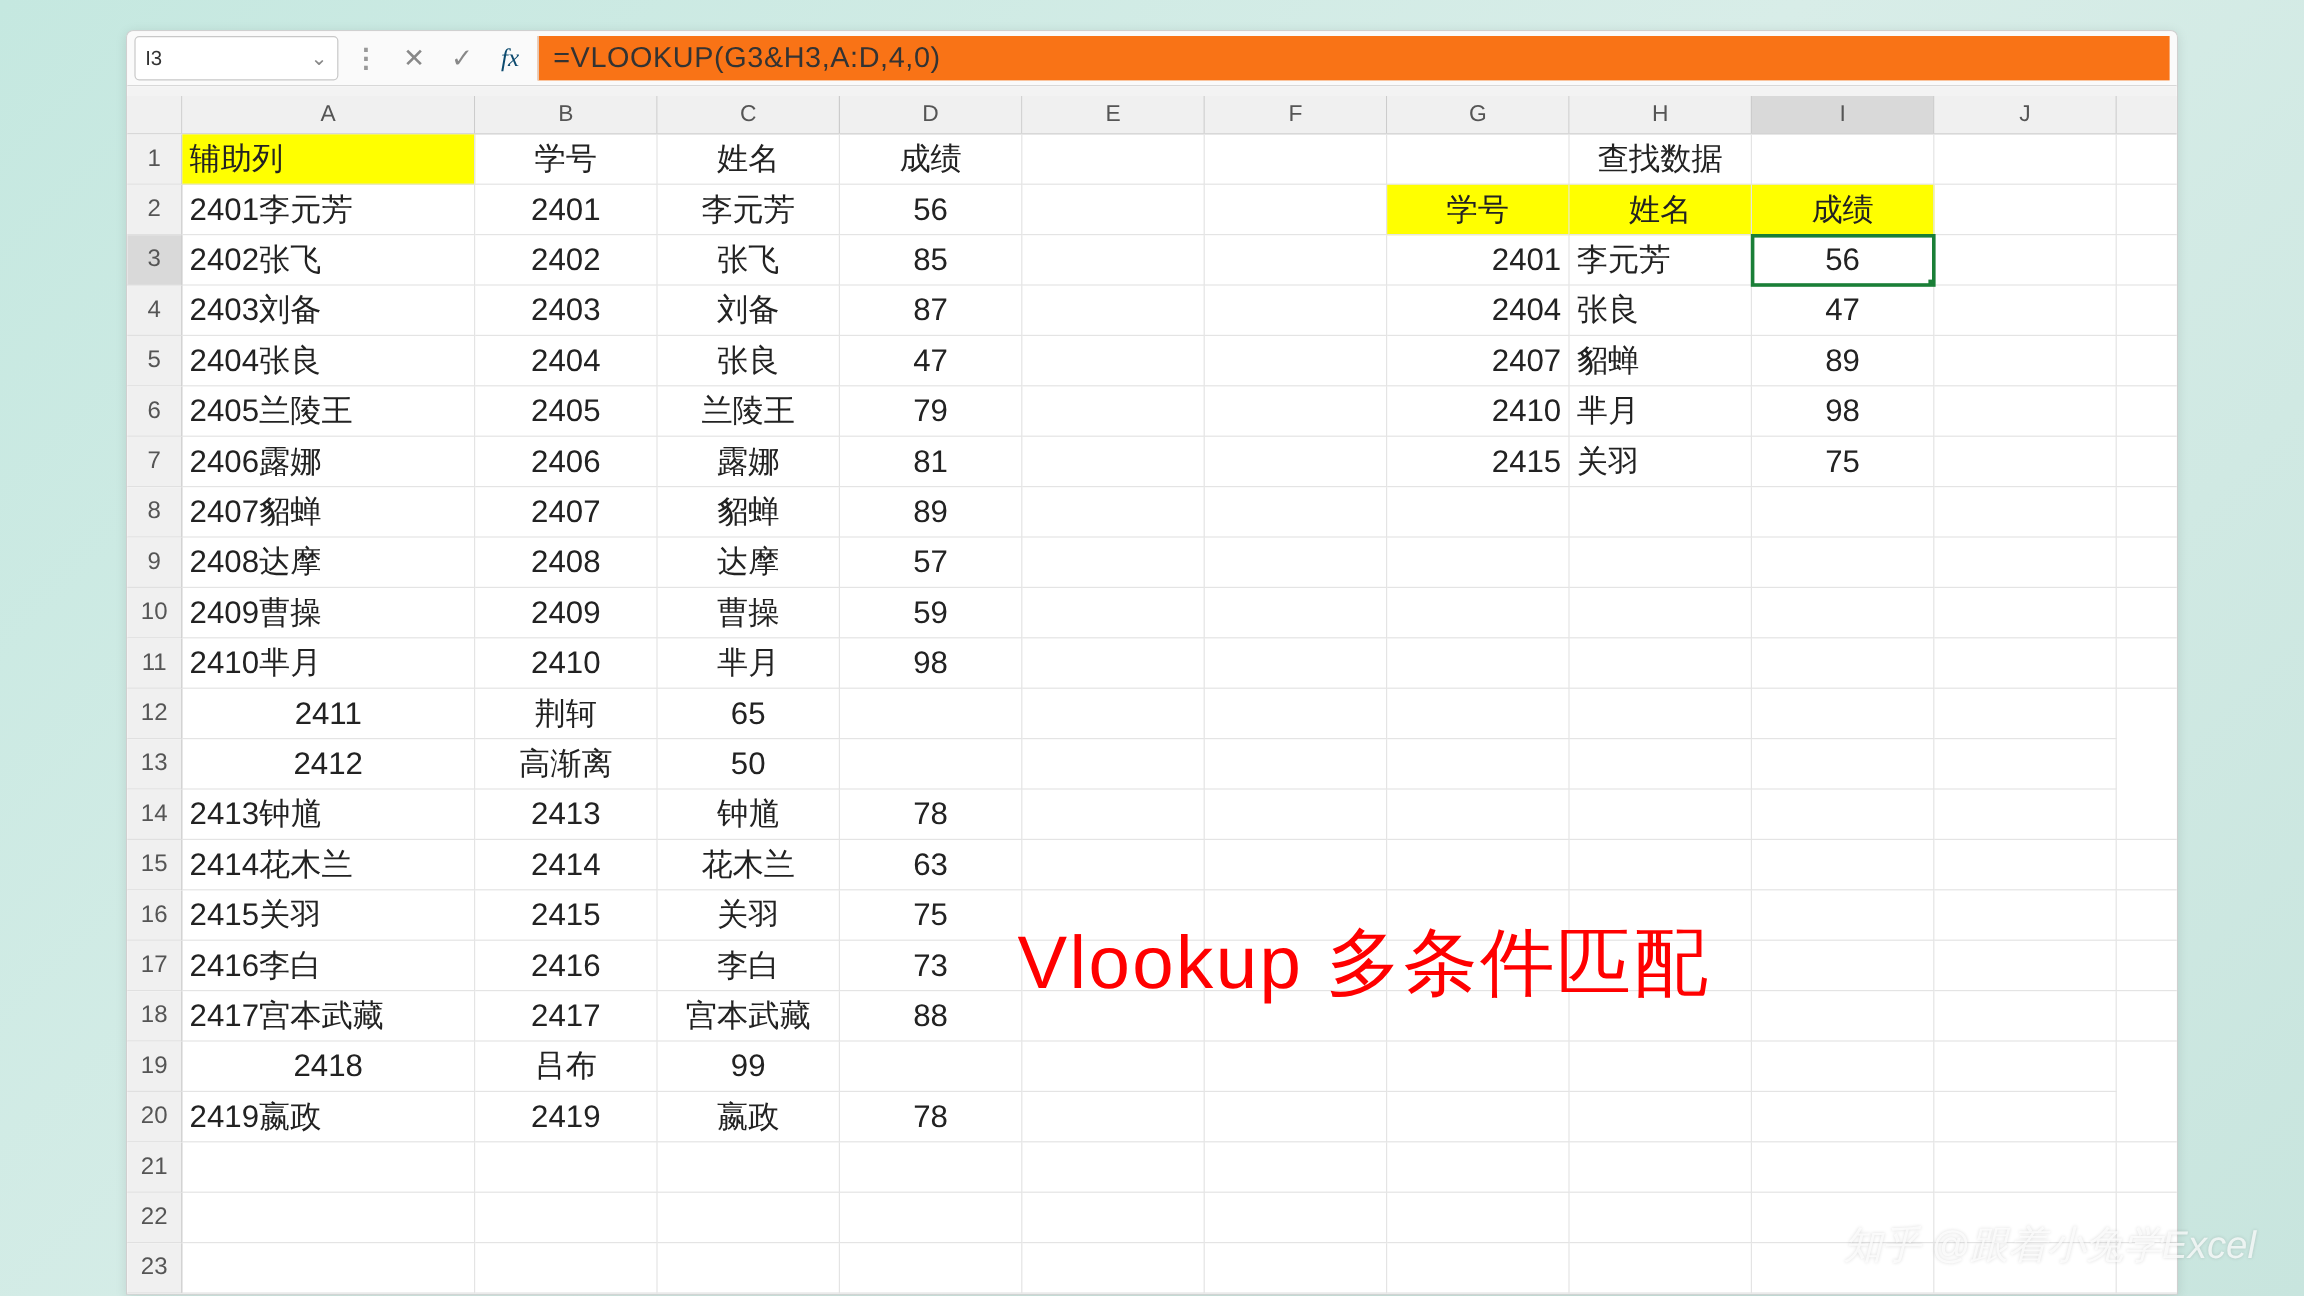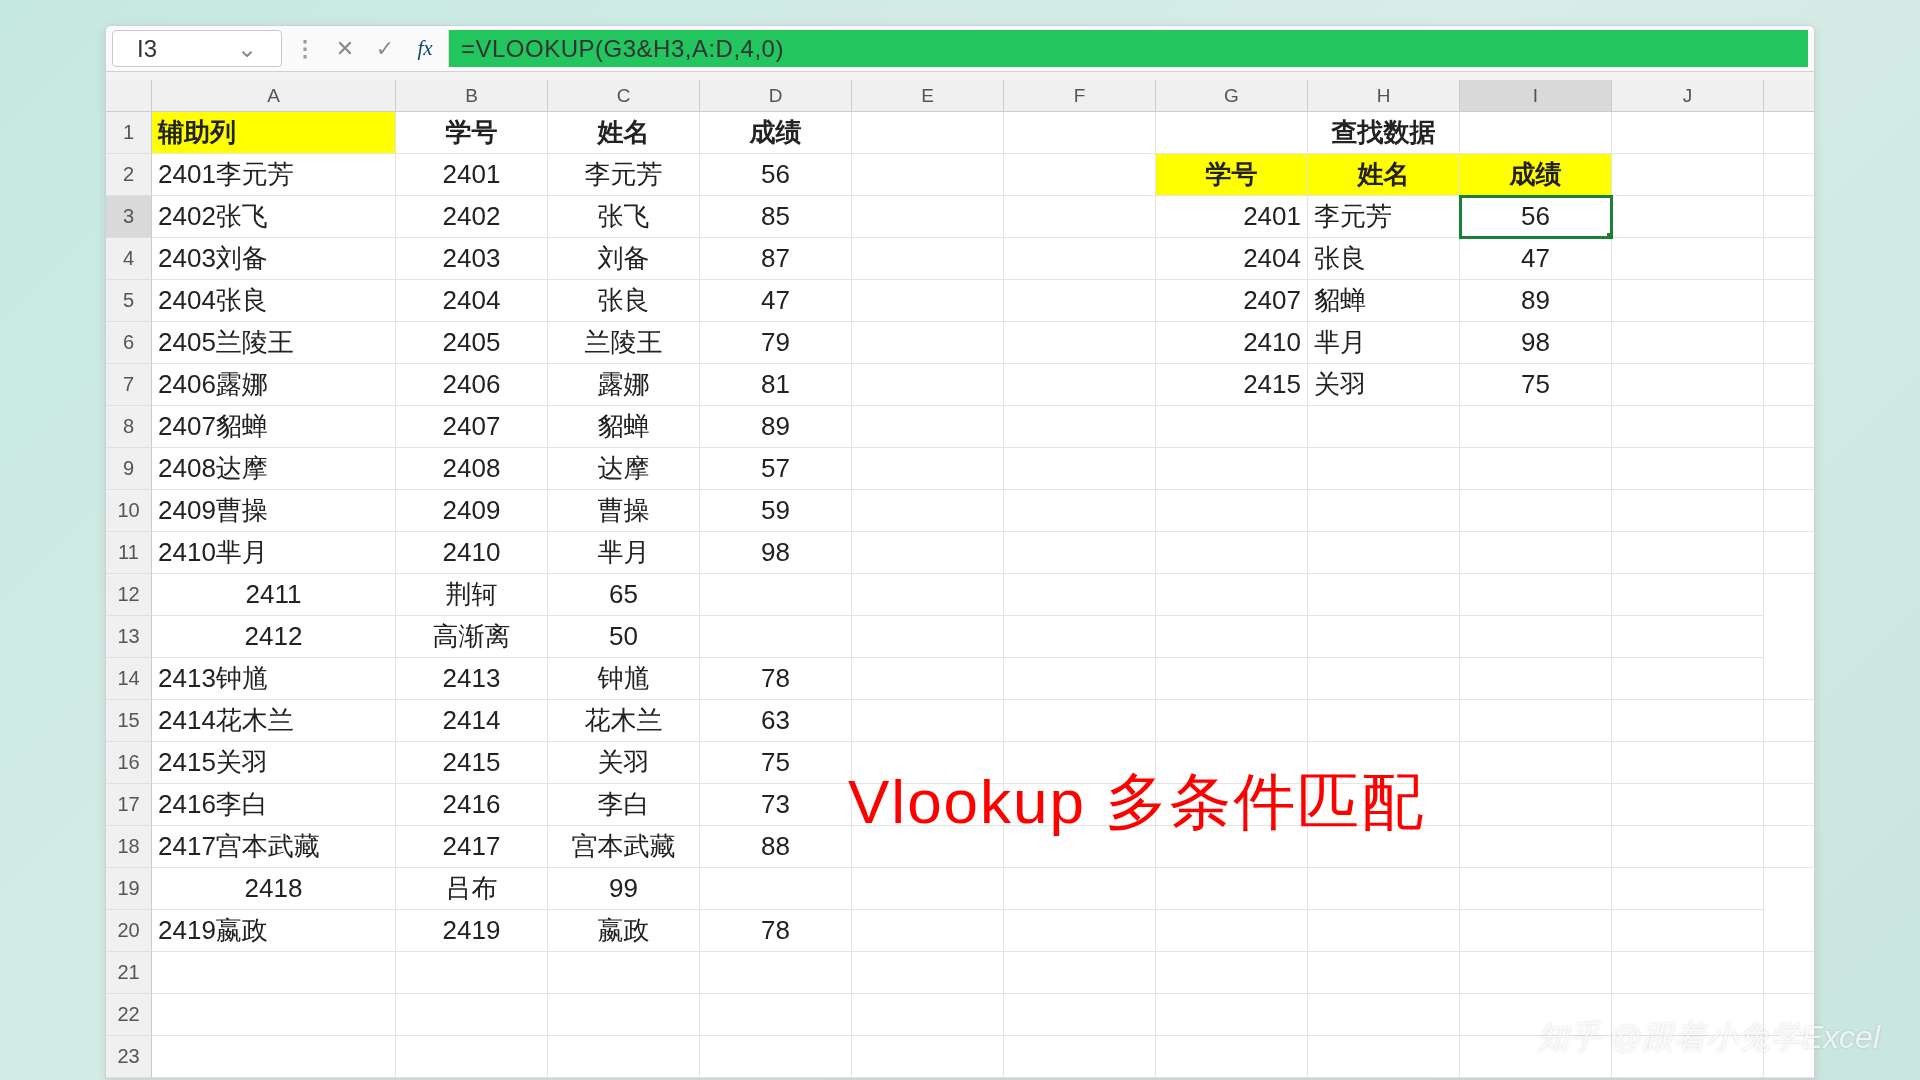--- a/index.html
+++ b/index.html
@@ -29,22 +29,22 @@
     padding: 4px 6px;
     gap: 6px;
   }
   .name-box {
     width: 170px;
     background: #fff;
     border: 1px solid #c8c8c8;
     border-radius: 4px;
     display: flex;
     align-items: center;
-    padding: 0 24px;
-    font-size: 24px;
+    padding: 0 8px;
+    font-size: 17px;
     color: #333;
     justify-content: space-between;
   }
   .name-box .chev {
     color: #888;
   }
   .fb-sep {
     display: flex;
     align-items: center;
     color: #999;
@@ -61,21 +61,21 @@
     font-size: 22px;
   }
   .fb-btn.fx {
     font-style: italic;
     font-family: Georgia, serif;
     font-size: 21px;
     color: #0c4a6e;
   }
   .formula-input {
     flex: 1;
-    background: #22c55e;
+    background: #f97316;
     border: none;
     display: flex;
     align-items: center;
     padding: 0 12px;
     font-size: 24px;
     color: #333;
     letter-spacing: 0.5px;
     border-left: 1px solid #ddd;
   }
   
@@ -125,21 +125,21 @@
     align-items: center;
     padding: 0 6px;
     font-size: 26px;
     color: #222;
     overflow: hidden;
     white-space: nowrap;
   }
   .cell.left { justify-content: flex-start; }
   .cell.center { justify-content: center; }
   .cell.right { justify-content: flex-end; }
-  .bold { font-weight: 700; }
+  .bold { font-weight: 400; }
   .hl { background: #ffff00; }
   .selected-cell {
     outline: 3px solid #1a7f37;
     outline-offset: -2px;
     position: relative;
     z-index: 2;
   }
   .selected-cell::after {
     content: "";
     position: absolute;

